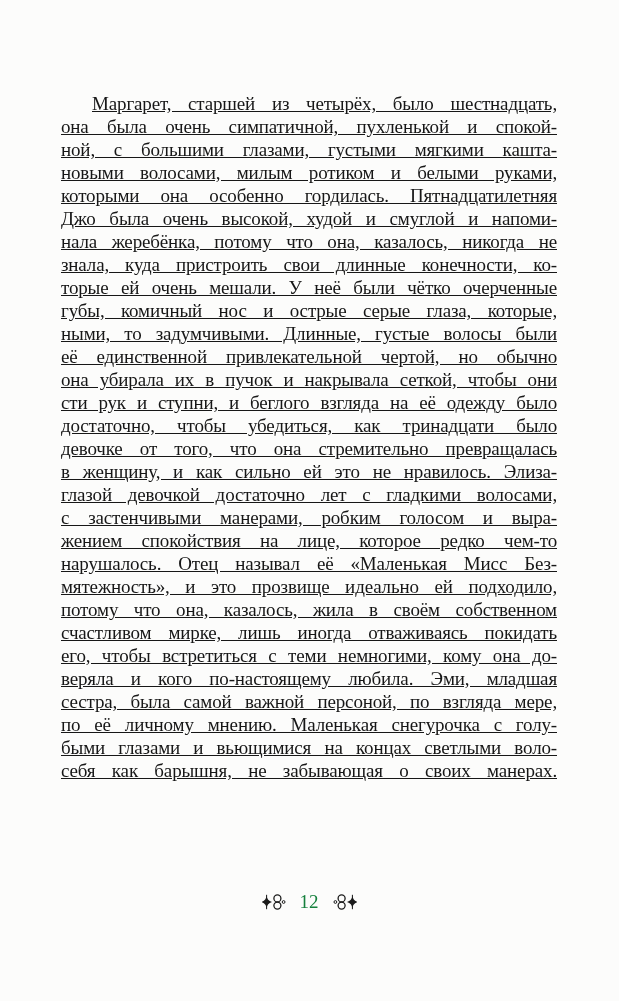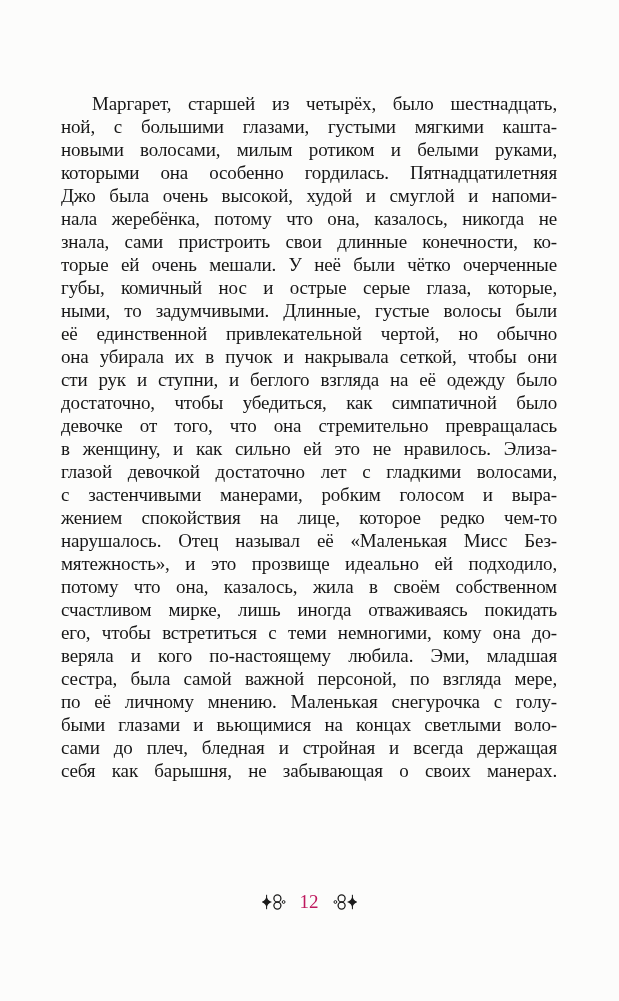--- a/index.html
+++ b/index.html
@@ -23,83 +23,84 @@
     color: #171717;
     font-size: 19px;
     line-height: 23px;
     letter-spacing: -0.15px;
   }
   .line {
     height: 23px;
     text-align: justify;
     text-align-last: justify;
     white-space: normal;
+    text-decoration: underline;
   }
   .line.indent {
     padding-left: 31px;
   }
   .page-footer {
     position: absolute;
     left: 61px;
     top: 891px;
     width: 496px;
     display: flex;
     justify-content: center;
     align-items: center;
     gap: 13px;
     color: #1b1b1b;
   }
   .page-number {
     font-size: 19px;
     line-height: 22px;
-    color: #be185d;
+    color: #15803d;
   }
   .fleuron {
     display: inline-block;
     width: 25px;
     height: 18px;
   }
   .fleuron svg { display: block; }
   .fleuron.right svg { transform: scaleX(-1); }
 </style>
 </head>
 <body>
 
 <div class="book-page">
 
   <div class="text-block">
     <div class="line indent">Маргарет, старшей из четырёх, было шестнадцать,</div>
+    <div class="line">она была очень симпатичной, пухленькой и спокой-</div>
     <div class="line">ной, с большими глазами, густыми мягкими кашта-</div>
     <div class="line">новыми волосами, милым ротиком и белыми руками,</div>
     <div class="line">которыми она особенно гордилась. Пятнадцатилетняя</div>
     <div class="line">Джо была очень высокой, худой и смуглой и напоми-</div>
     <div class="line">нала жеребёнка, потому что она, казалось, никогда не</div>
-    <div class="line">знала, сами пристроить свои длинные конечности, ко-</div>
+    <div class="line">знала, куда пристроить свои длинные конечности, ко-</div>
     <div class="line">торые ей очень мешали. У неё были чётко очерченные</div>
     <div class="line">губы, комичный нос и острые серые глаза, которые,</div>
     <div class="line">ными, то задумчивыми. Длинные, густые волосы были</div>
     <div class="line">её единственной привлекательной чертой, но обычно</div>
     <div class="line">она убирала их в пучок и накрывала сеткой, чтобы они</div>
     <div class="line">сти рук и ступни, и беглого взгляда на её одежду было</div>
-    <div class="line">достаточно, чтобы убедиться, как симпатичной было</div>
+    <div class="line">достаточно, чтобы убедиться, как тринадцати было</div>
     <div class="line">девочке от того, что она стремительно превращалась</div>
     <div class="line">в женщину, и как сильно ей это не нравилось. Элиза-</div>
     <div class="line">глазой девочкой достаточно лет с гладкими волосами,</div>
     <div class="line">с застенчивыми манерами, робким голосом и выра-</div>
     <div class="line">жением спокойствия на лице, которое редко чем-то</div>
     <div class="line">нарушалось. Отец называл её «Маленькая Мисс Без-</div>
     <div class="line">мятежность», и это прозвище идеально ей подходило,</div>
     <div class="line">потому что она, казалось, жила в своём собственном</div>
     <div class="line">счастливом мирке, лишь иногда отваживаясь покидать</div>
     <div class="line">его, чтобы встретиться с теми немногими, кому она до-</div>
     <div class="line">веряла и кого по-настоящему любила. Эми, младшая</div>
     <div class="line">сестра, была самой важной персоной, по взгляда мере,</div>
     <div class="line">по её личному мнению. Маленькая снегурочка с голу-</div>
     <div class="line">быми глазами и вьющимися на концах светлыми воло-</div>
-    <div class="line">сами до плеч, бледная и стройная и всегда держащая</div>
     <div class="line">себя как барышня, не забывающая о своих манерах.</div>
   </div>
 
   <div class="page-footer">
     <span class="fleuron left">
       <svg width="25" height="18" viewBox="0 0 25 18" xmlns="http://www.w3.org/2000/svg">
         <rect x="4.1" y="1.8" width="1" height="14.4" fill="#1b1b1b"></rect>
         <path d="M4.6 2.8 C5.1 6.2 6.6 7.7 10 9 C6.6 10.3 5.1 11.8 4.6 15.2 C4.1 11.8 2.6 10.3 -0.8 9 C2.6 7.7 4.1 6.2 4.6 2.8 Z" fill="#1b1b1b"></path>
         <circle cx="15.4" cy="5.4" r="3.5" fill="none" stroke="#1b1b1b" stroke-width="1.3"></circle>
         <circle cx="15.4" cy="12.6" r="3.5" fill="none" stroke="#1b1b1b" stroke-width="1.3"></circle>

